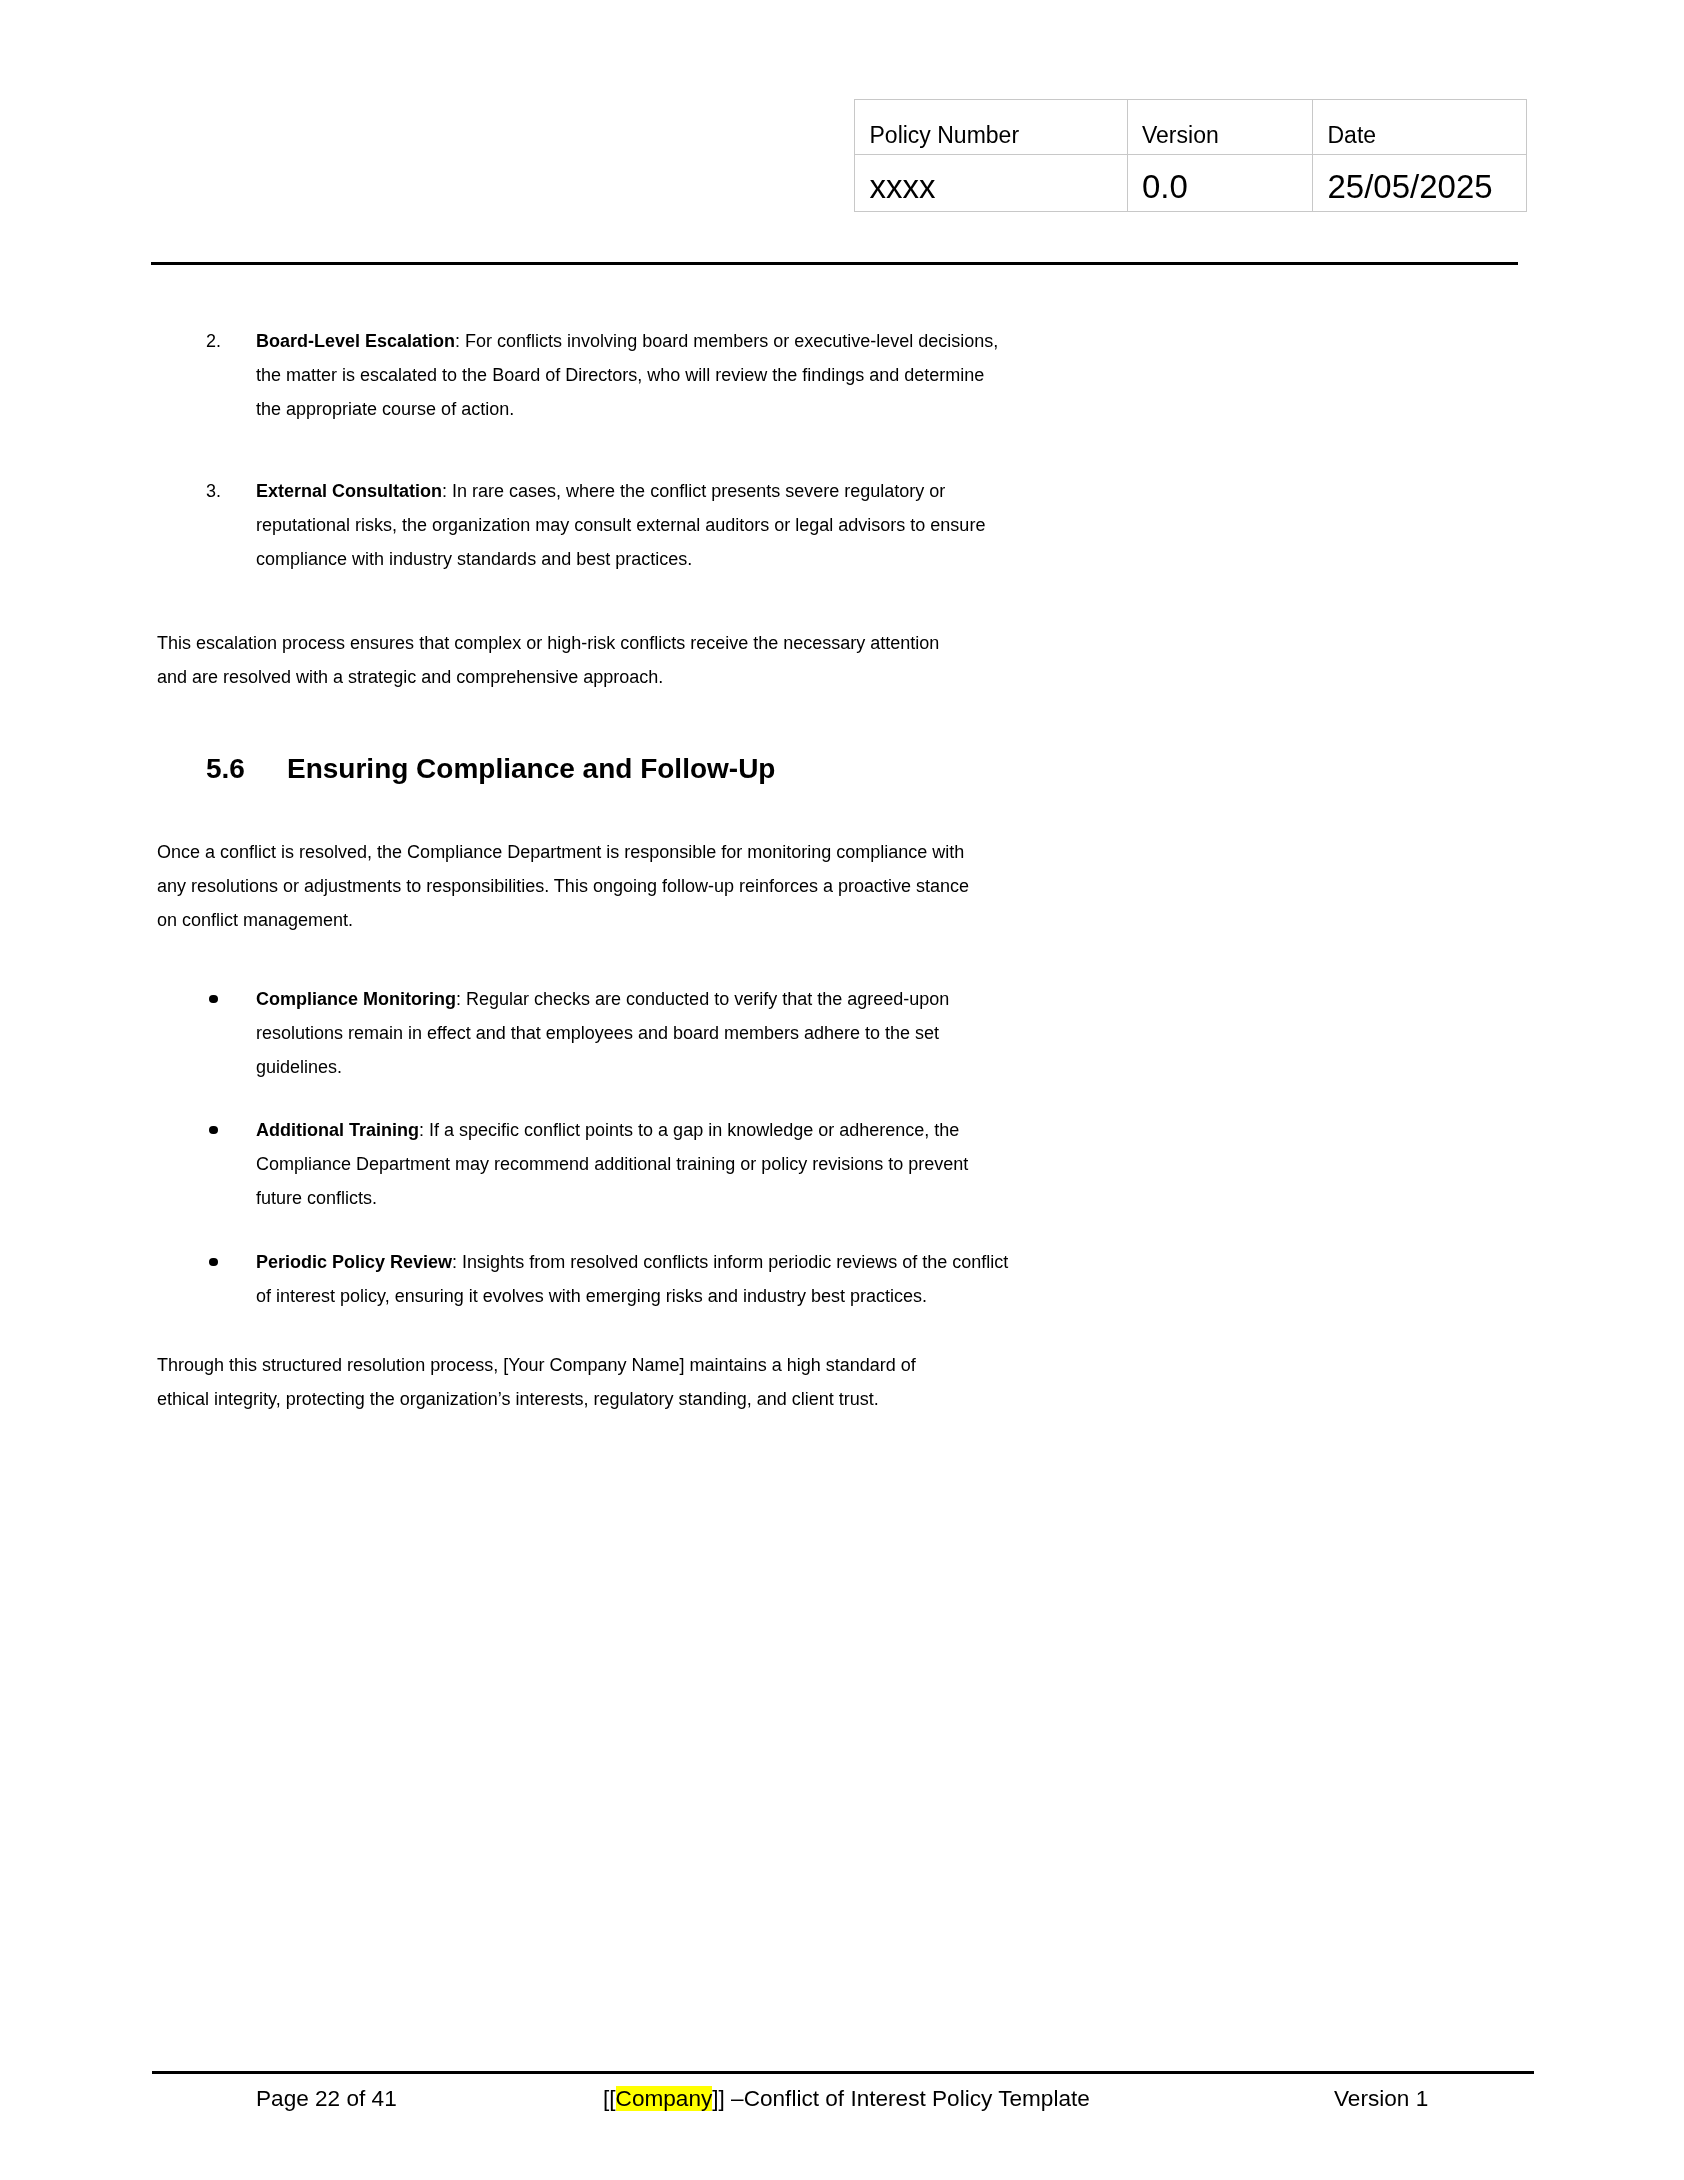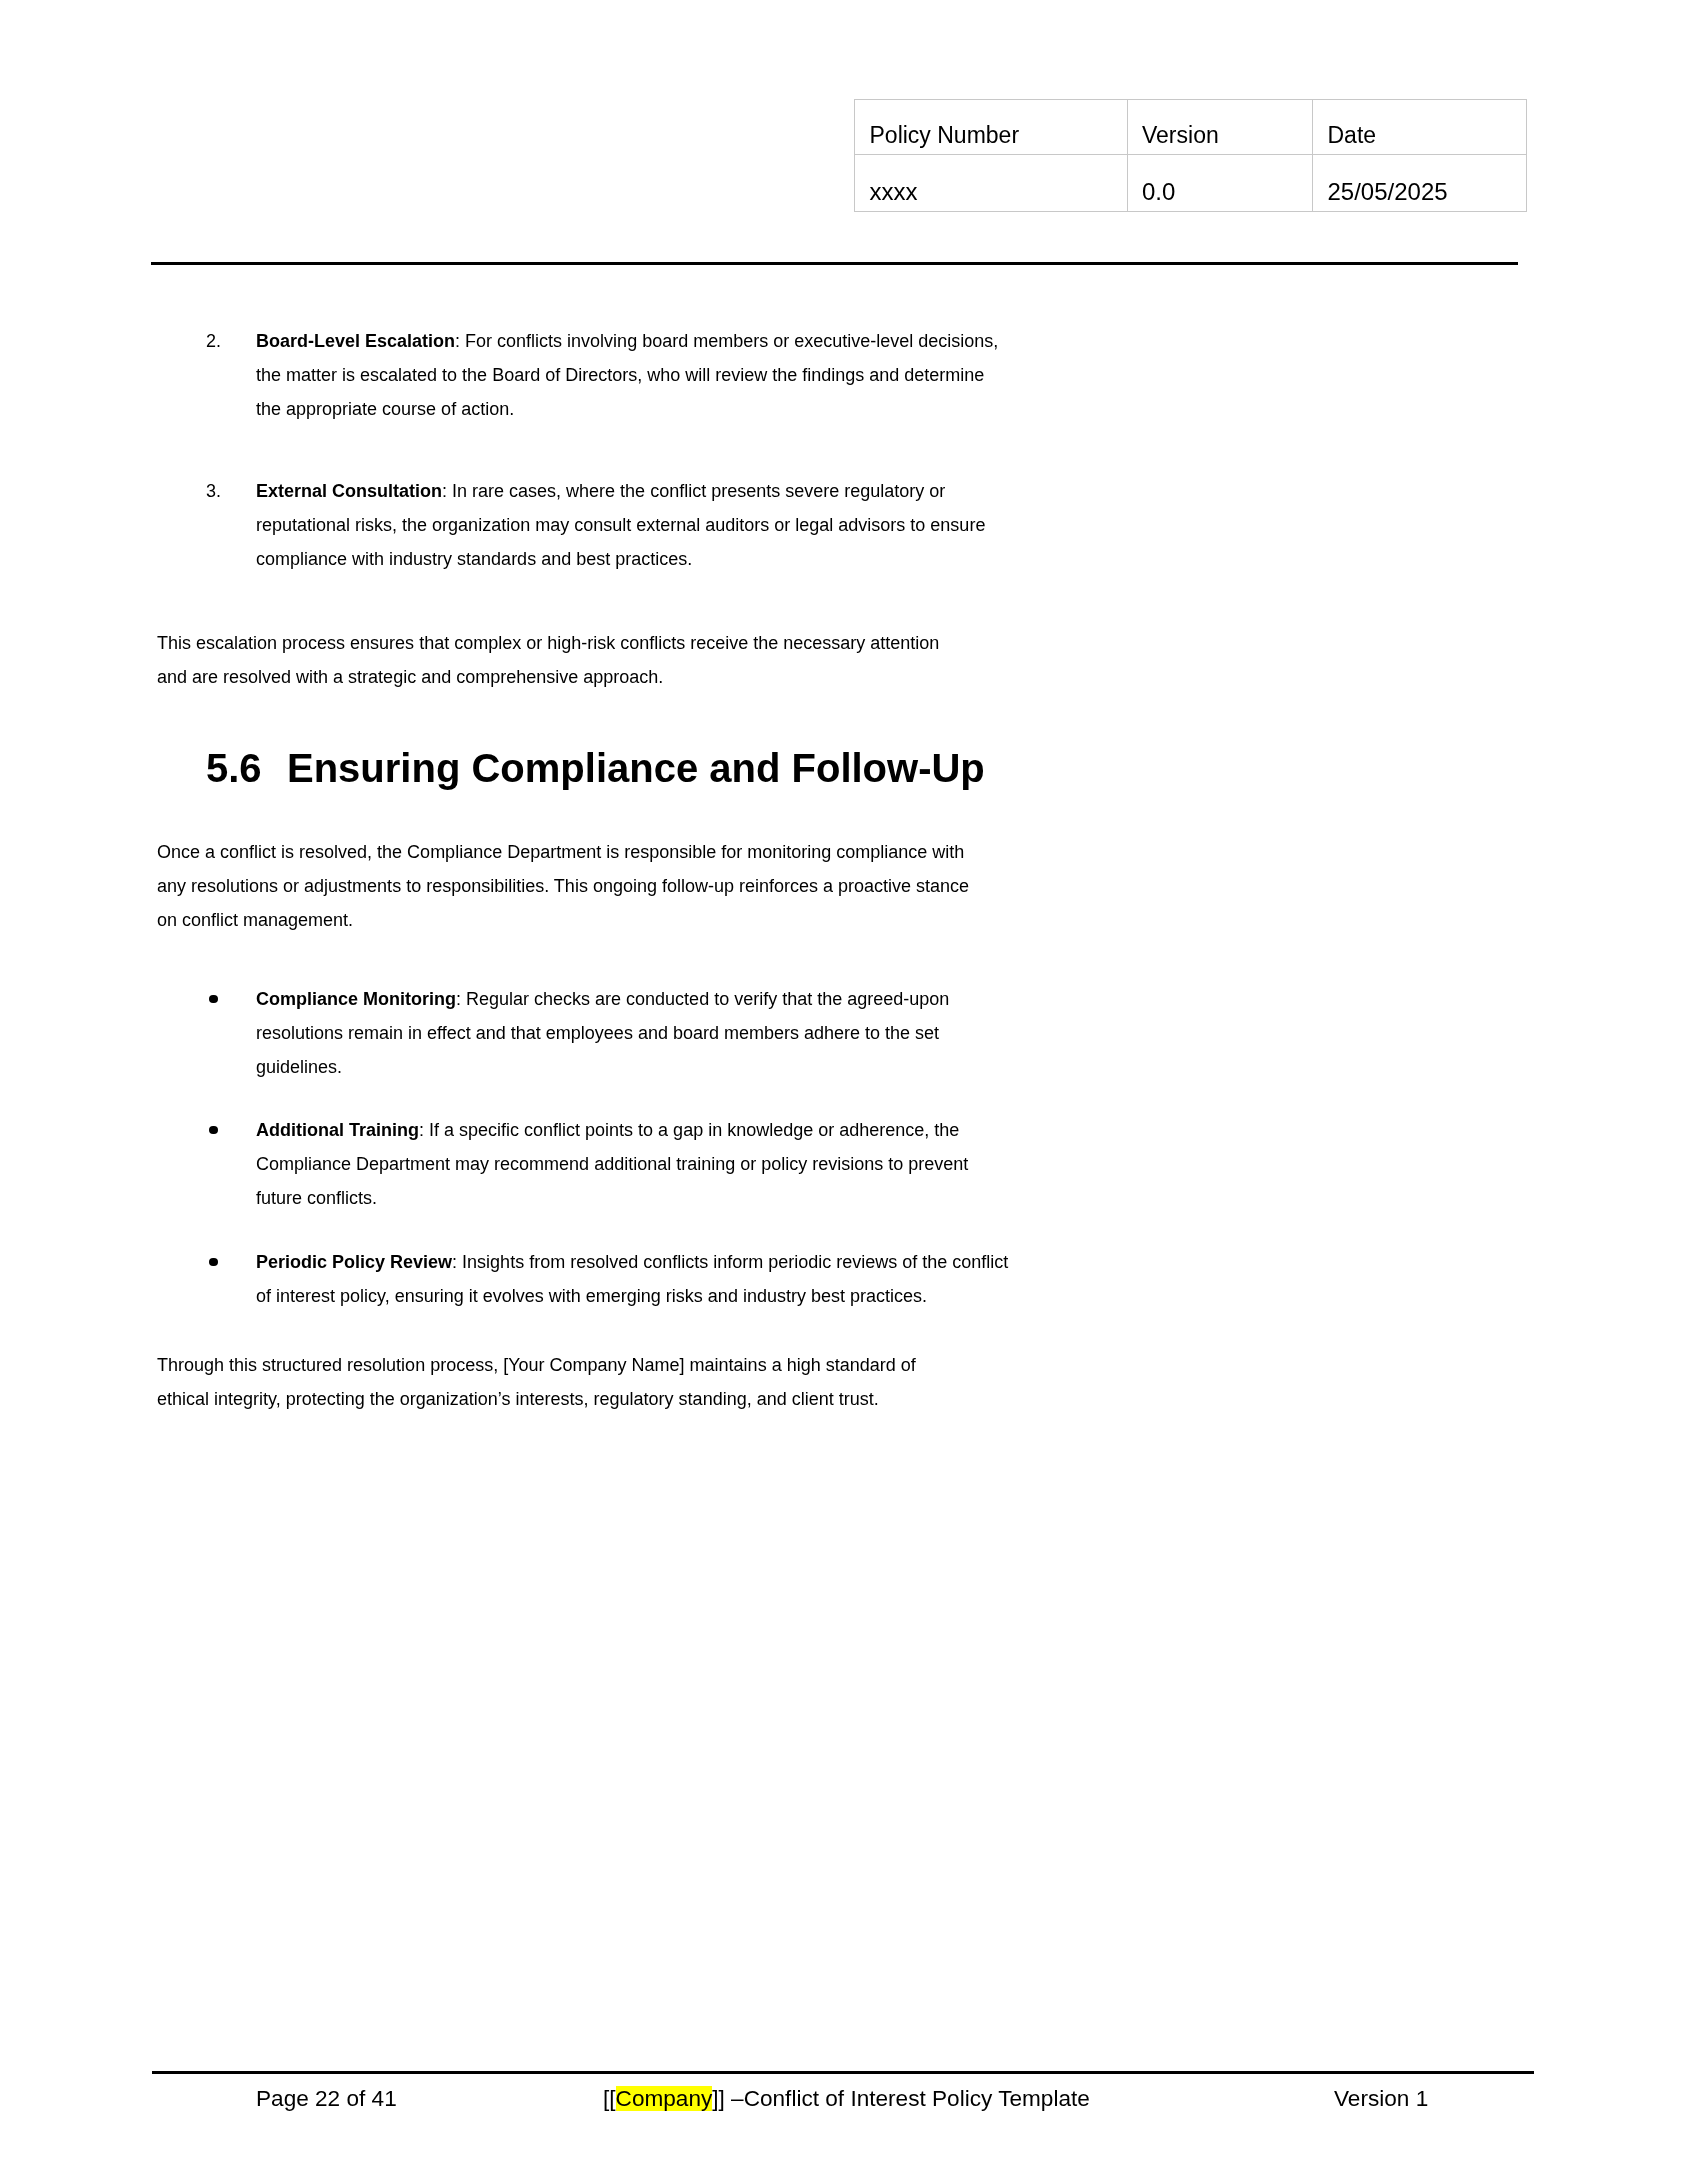--- a/index.html
+++ b/index.html
@@ -10,36 +10,36 @@
 
   
   .hdr-table {
     position: absolute; left: 854px; top: 99px;
     border-collapse: collapse; table-layout: fixed;
   }
   .hdr-table td {
     border: 1.7px solid #c8c8c8; padding: 0 0 0 14.5px; vertical-align: bottom;
   }
   .hdr-table tr.labels td { height: 49px; font-size: 23px; padding-bottom: 5.1px; }
-  .hdr-table tr.values td { height: 51px; font-size: 24px; padding-bottom: 5.1px; }
+  .hdr-table tr.values td { height: 51px; font-size: 33px; padding-bottom: 5.1px; }
   .c1 { width: 257px; } .c2 { width: 170px; } .c3 { width: 198px; }
 
   .rule { position: absolute; background: #000; }
   .rule.top { left: 151px; top: 262px; width: 1367px; height: 2.6px; }
   .rule.bottom { left: 152px; top: 2071px; width: 1382px; height: 2.6px; }
 
   .body-text { font-size: 18px; line-height: 34px; }
   .para { position: absolute; left: 157px; width: 1380px; }
   .item { position: absolute; left: 157px; width: 1380px; }
   .item .marker { position: absolute; left: 49px; top: 0; }
   .item .content { position: absolute; left: 99px; width: 1278px; }
   .item .bullet { position: absolute; left: 52px; top: 12.8px; width: 8.5px; height: 8.5px; border-radius: 50%; background: #000; }
   b.term { font-weight: bold; }
 
-  .section-heading { position: absolute; left: 206px; font-size: 40px; font-weight: bold; line-height: 37px; }
+  .section-heading { position: absolute; left: 206px; font-size: 28px; font-weight: bold; line-height: 37px; }
   .section-heading .num { display: inline-block; width: 81px; }
 
   .footer { position: absolute; top: 2084px; font-size: 22.6px; line-height: 29px; }
   .hl { background: #ffff00; }
 </style>
 </head>
 <body>
 
 <table class="hdr-table">
   <tbody>

